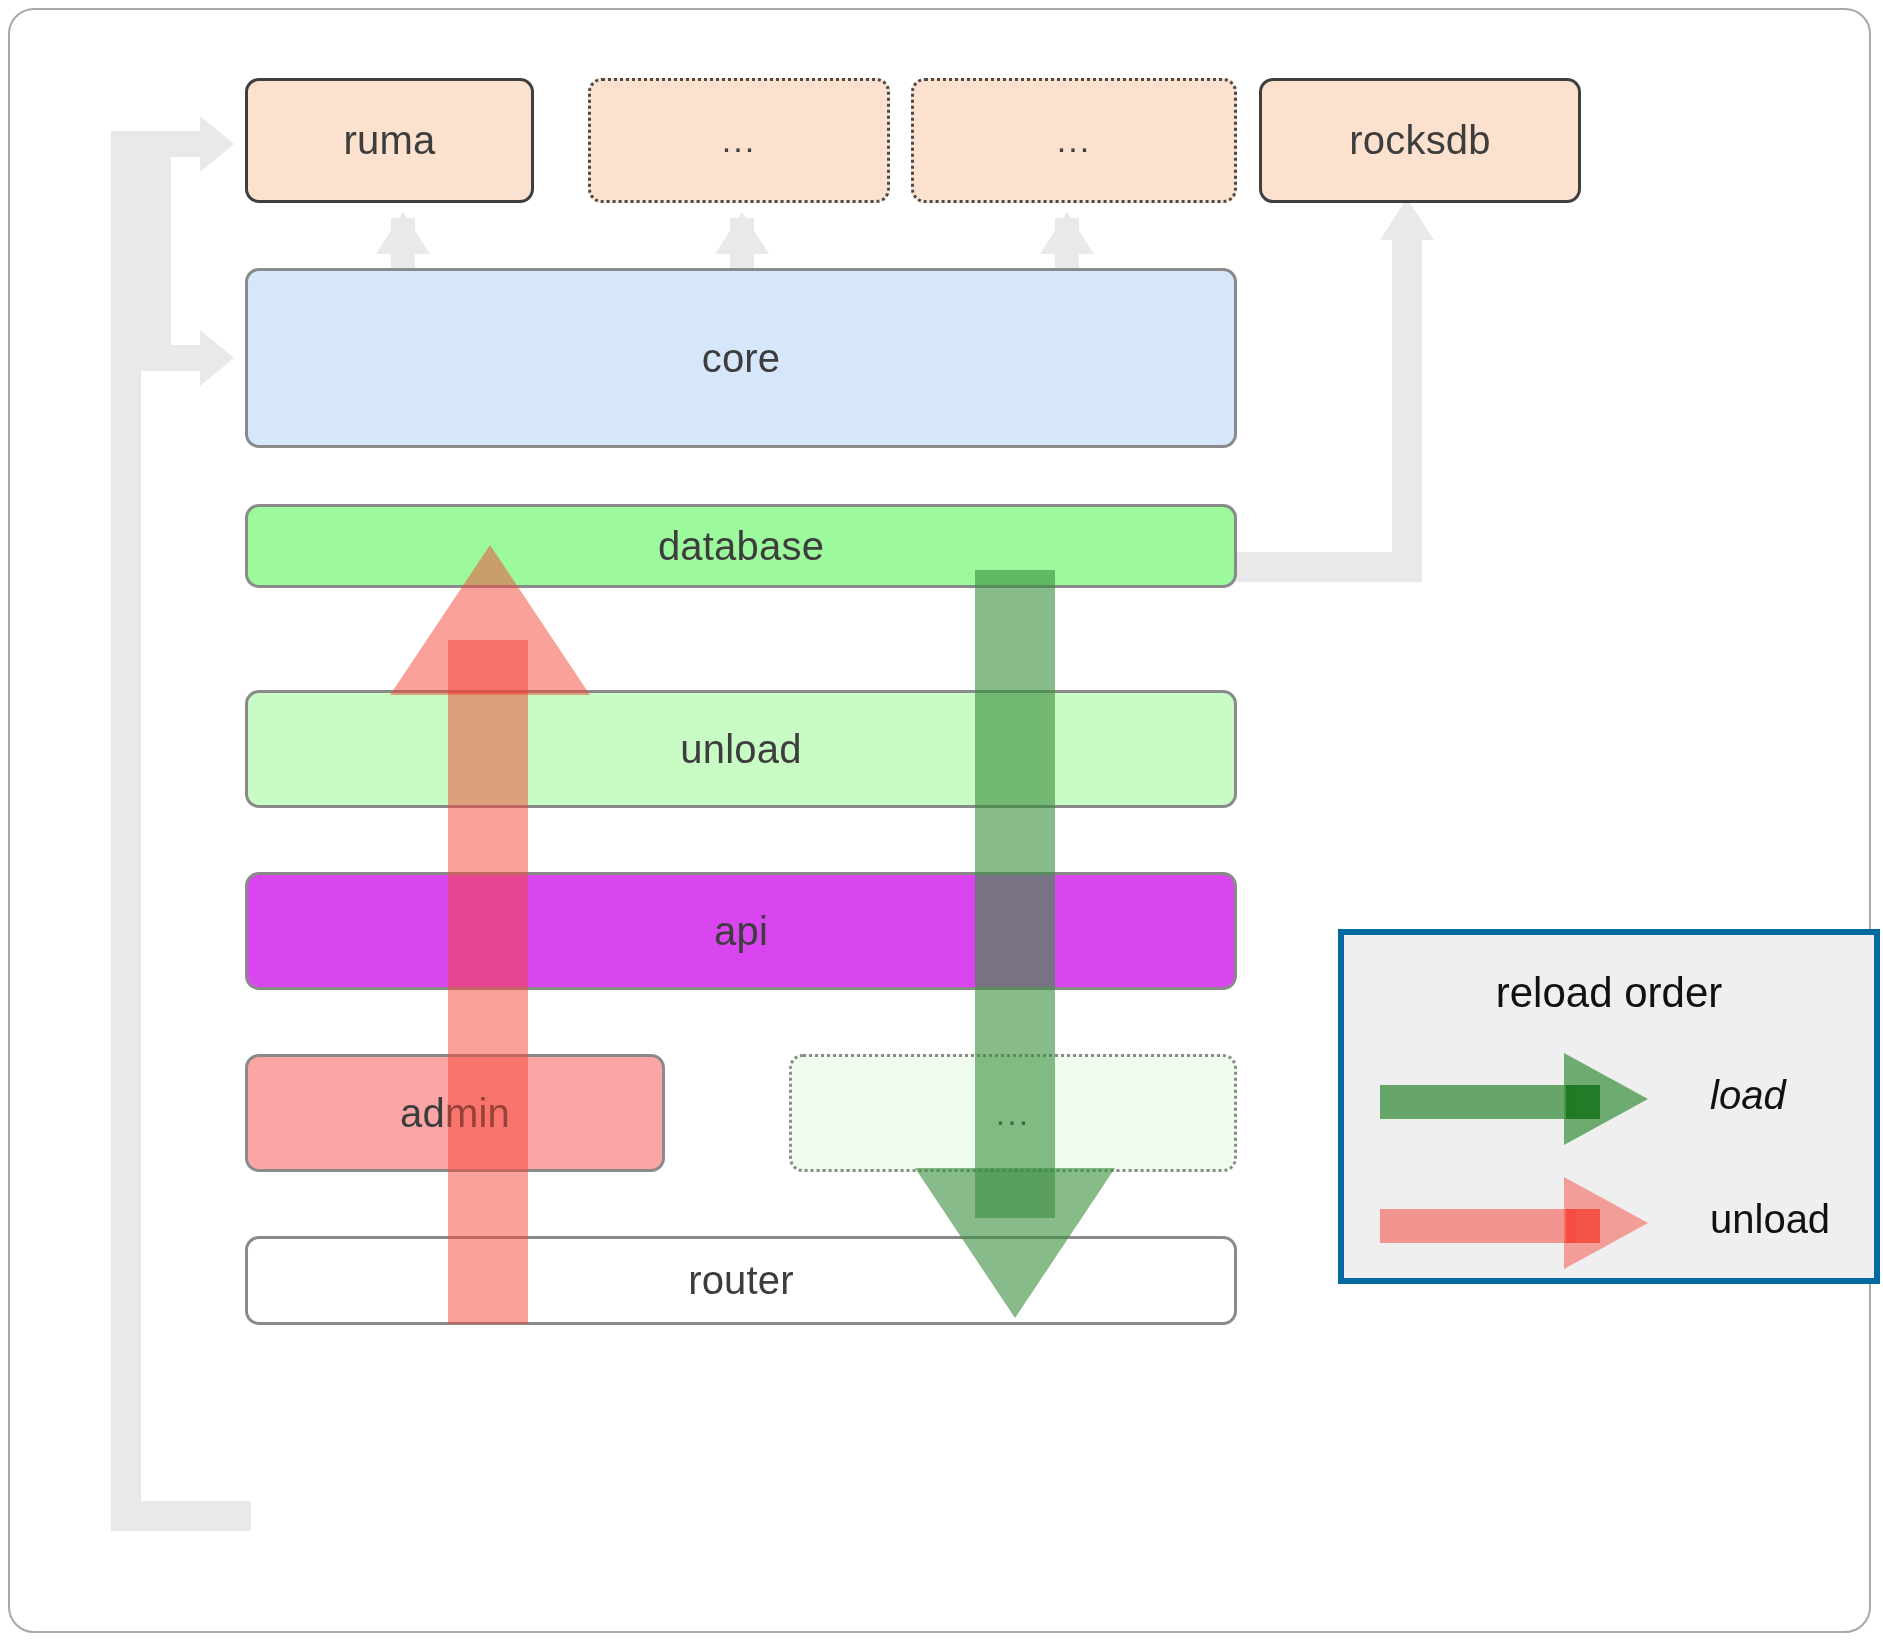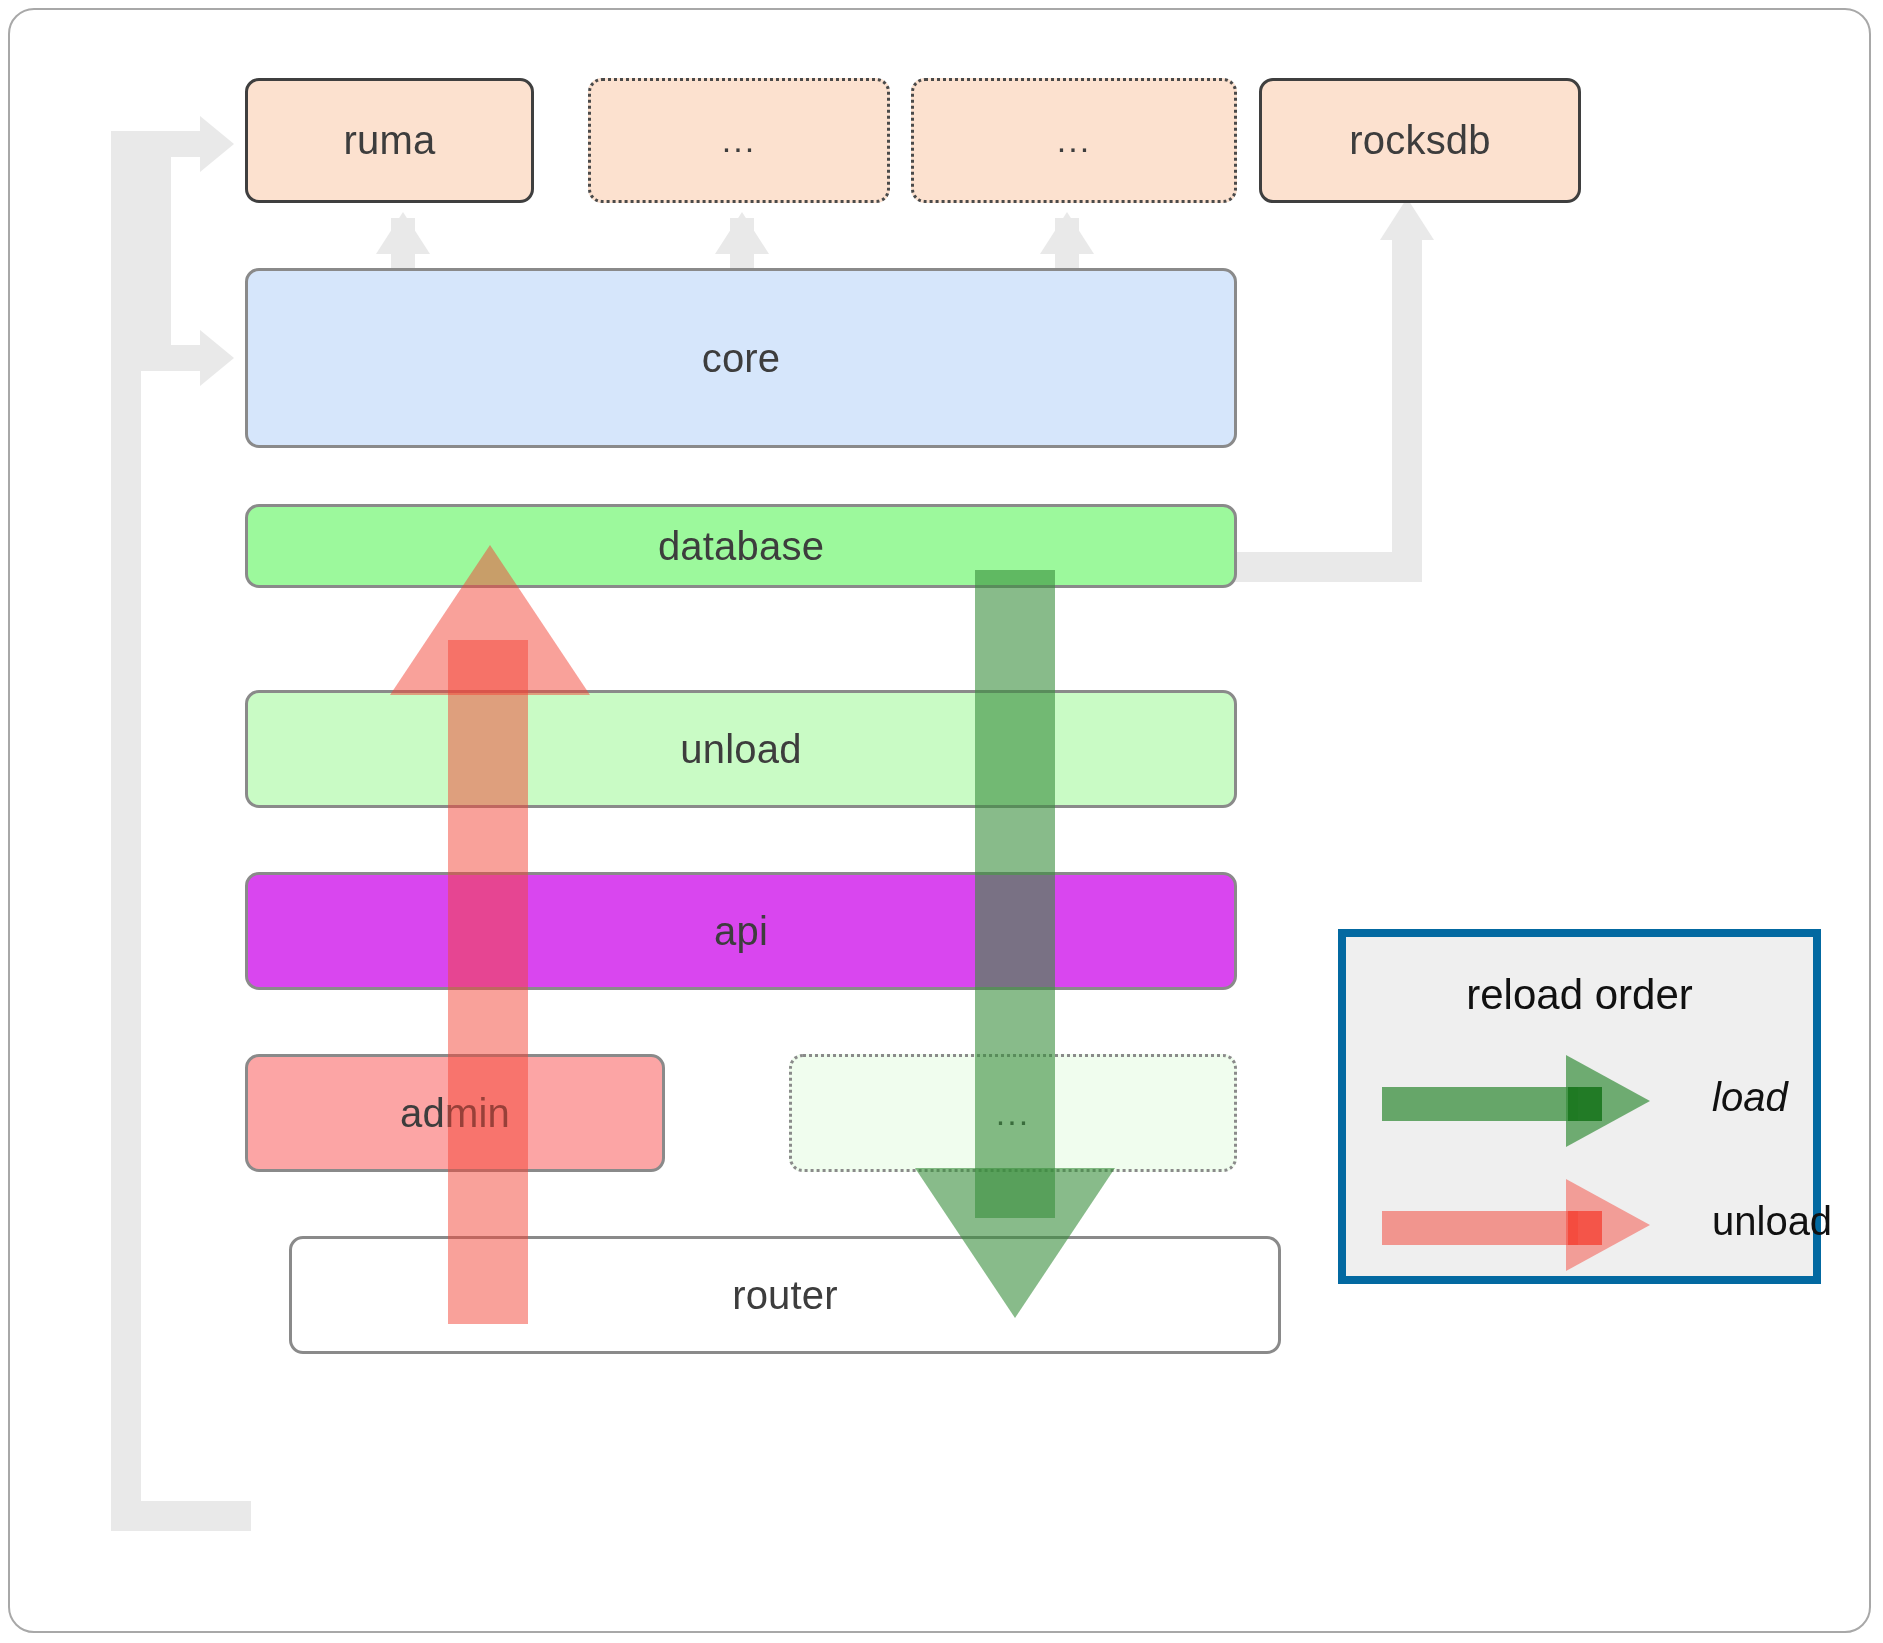--- a/index.html
+++ b/index.html
@@ -75,23 +75,23 @@
 
   
   .flow{ position:absolute; z-index:8; }
   .flow .stem{ position:absolute; }
   .flow .head{ position:absolute; width:0;height:0; }
 
   
   #legend{
     position:absolute;
     left:1338px; top:929px;
-    width:483px; height:355px;
+    width:542px; height:355px;
     background:#efefef;
-    border:8px solid #0369a1;
+    border:6px solid #0369a1;
     box-sizing:border-box;
     z-index:10;
   }
   #legend .legend-title{
     position:absolute; left:0; right:0; top:34px;
     text-align:center;
     font-size:42px; color:#111;
   }
   .legend-row{ position:absolute; left:36px; right:0; height:86px; }
   .legend-row .lstem{ position:absolute; left:0; top:26px; width:196px; height:34px; }
@@ -165,21 +165,21 @@
   </div>
 
   <div class="node layer" style="top:1054px; height:118px; width:420px; background:#fca5a5;">
     <span>admin</span>
   </div>
 
   <div class="node layer dotted-layer dots" style="top:1054px; left:789px; height:118px; width:448px; background:#f0fdee;">
     <span>...</span>
   </div>
 
-  <div class="node layer" style="top:1236px; height:118px; background:#ffffff;margin-left:44px;">
+  <div class="node layer" style="top:1236px; height:89px; background:#ffffff;">
     <span>router</span>
   </div>
 
 
   <div class="flow">
     <div class="stem" style="left:448px; top:640px; width:80px; height:684px;
                 background:rgba(244,67,54,0.50);"></div>
     <div class="head" style="left:390px; top:545px;
                 border-left:100px solid transparent;
                 border-right:100px solid transparent;

